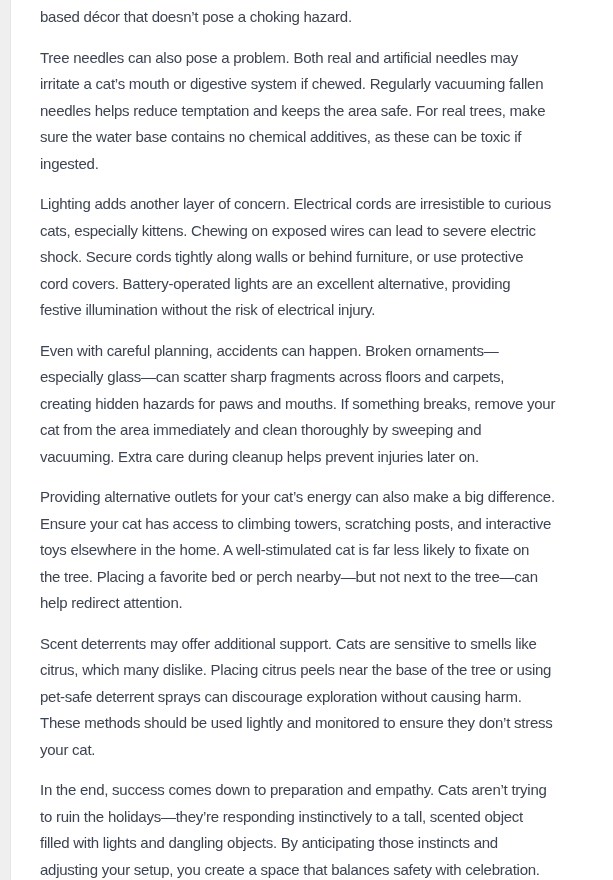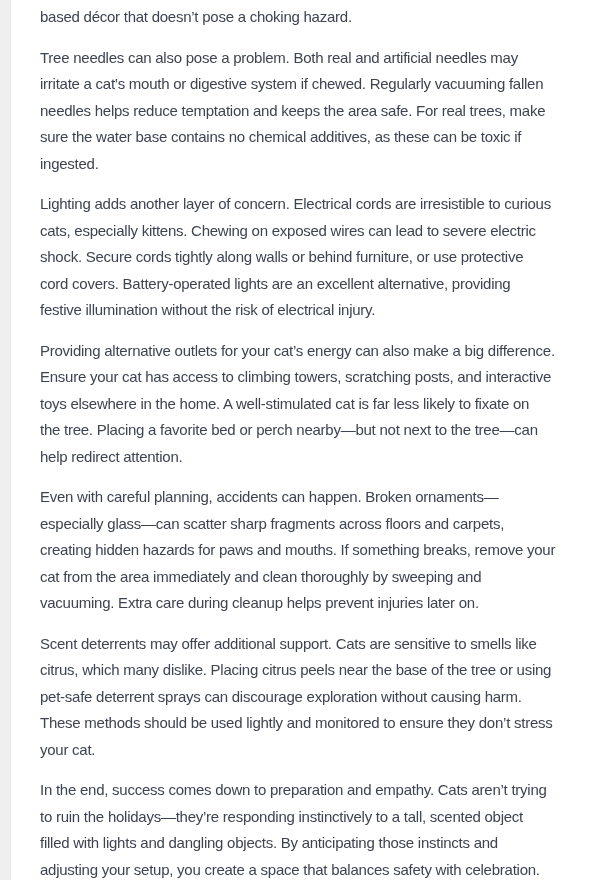--- a/index.html
+++ b/index.html
@@ -55,30 +55,30 @@
     <p>Tree needles can also pose a problem. Both real and artificial needles may
 irritate a cat’s mouth or digestive system if chewed. Regularly vacuuming fallen
 needles helps reduce temptation and keeps the area safe. For real trees, make
 sure the water base contains no chemical additives, as these can be toxic if
 ingested.</p>
     <p>Lighting adds another layer of concern. Electrical cords are irresistible to curious
 cats, especially kittens. Chewing on exposed wires can lead to severe electric
 shock. Secure cords tightly along walls or behind furniture, or use protective
 cord covers. Battery-operated lights are an excellent alternative, providing
 festive illumination without the risk of electrical injury.</p>
+    <p>Even with careful planning, accidents can happen. Broken ornaments—
+especially glass—can scatter sharp fragments across floors and carpets,
+creating hidden hazards for paws and mouths. If something breaks, remove your
+cat from the area immediately and clean thoroughly by sweeping and
+vacuuming. Extra care during cleanup helps prevent injuries later on.</p>
     <p>Providing alternative outlets for your cat’s energy can also make a big difference.
 Ensure your cat has access to climbing towers, scratching posts, and interactive
 toys elsewhere in the home. A well-stimulated cat is far less likely to fixate on
 the tree. Placing a favorite bed or perch nearby—but not next to the tree—can
 help redirect attention.</p>
-    <p>Even with careful planning, accidents can happen. Broken ornaments—
-especially glass—can scatter sharp fragments across floors and carpets,
-creating hidden hazards for paws and mouths. If something breaks, remove your
-cat from the area immediately and clean thoroughly by sweeping and
-vacuuming. Extra care during cleanup helps prevent injuries later on.</p>
     <p>Scent deterrents may offer additional support. Cats are sensitive to smells like
 citrus, which many dislike. Placing citrus peels near the base of the tree or using
 pet-safe deterrent sprays can discourage exploration without causing harm.
 These methods should be used lightly and monitored to ensure they don’t stress
 your cat.</p>
     <p>In the end, success comes down to preparation and empathy. Cats aren’t trying
 to ruin the holidays—they’re responding instinctively to a tall, scented object
 filled with lights and dangling objects. By anticipating those instincts and
 adjusting your setup, you create a space that balances safety with celebration.</p>
   </main>

